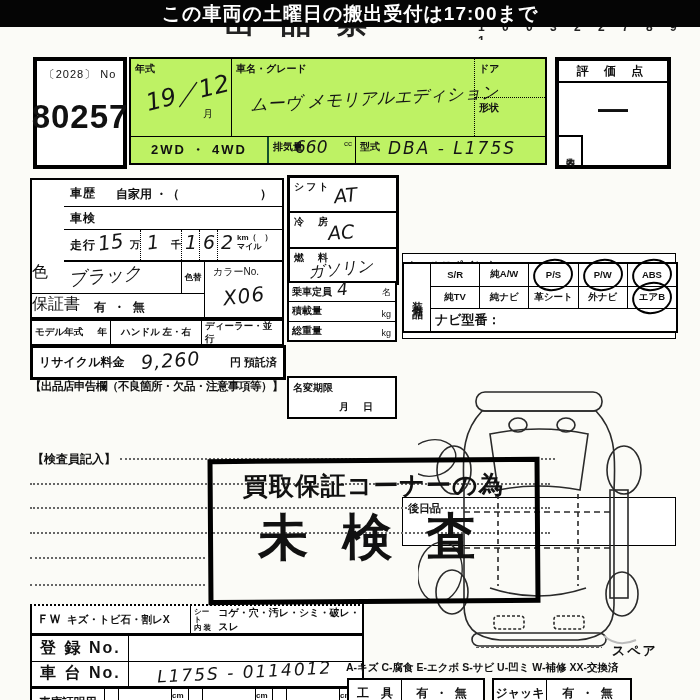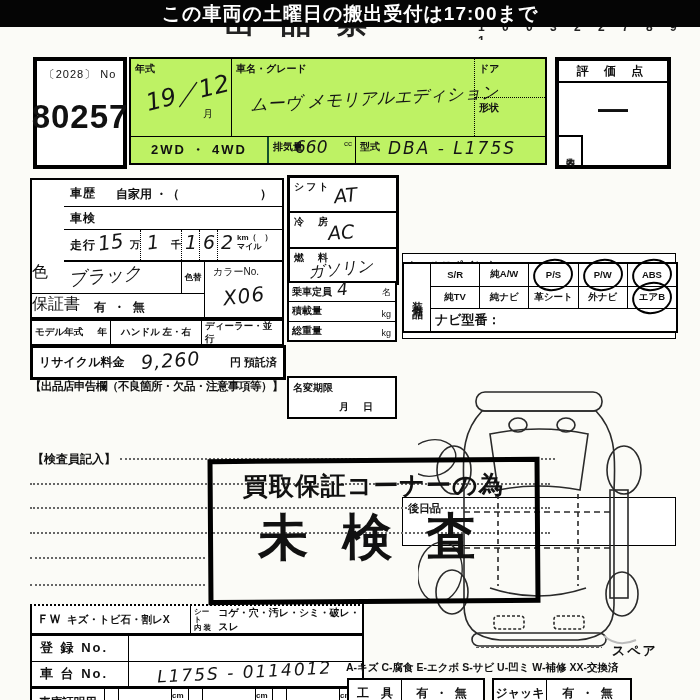--- a/index.html
+++ b/index.html
@@ -127,21 +127,21 @@
   .fw-c1{width:158px;border-right:1px solid #000;display:flex;align-items:center;}
   .fw-c1 .a{font-size:12px;font-weight:bold;margin:0 6px 0 5px;}
   .fw-c1 .b{font-size:10.5px;font-weight:bold;}
   .fw-c2{flex:1;display:flex;align-items:center;}
   .seat-lab{font-size:7.5px;font-weight:bold;line-height:8px;margin:0 4px 0 3px;}
   .fw-c2 .b{font-size:10px;font-weight:bold;}
   .regbox{left:30px;top:634px;width:330px;height:50px;background:#fff;border:2px solid #000;display:flex;flex-direction:column;}
   .regrow{flex:1;display:flex;border-bottom:1px solid #000;position:relative;}
   .regrow:last-child{border-bottom:none;}
   .reg-lab{width:88px;border-right:1px solid #000;display:flex;align-items:center;padding-left:8px;
-           font-size:13px;font-weight:bold;letter-spacing:2px;}
+           font-size:16px;font-weight:bold;letter-spacing:2px;}
   .reg-val{flex:1;position:relative;}
   .chassis-hw{position:absolute;left:28px;top:0px;font-size:17px;transform:rotate(-3deg);letter-spacing:2px;}
   .garage{left:30px;top:687px;width:330px;height:26px;background:#fff;border:2px solid #000;display:flex;font-size:8px;}
   .g-lab{width:72px;border-right:1px solid #000;display:flex;align-items:center;justify-content:center;
          font-size:11.5px;font-weight:bold;}
   .g-dim{width:13px;border-right:1px solid #000;writing-mode:vertical-rl;text-orientation:upright;
          display:flex;justify-content:center;font-weight:bold;}
   .g-sp{width:52px;border-right:1px solid #000;} .g-cm{width:16px;border-right:1px solid #000;font-weight:bold;padding-top:2px;}
   
   .legend{left:346px;top:661px;font-size:10.5px;font-weight:bold;white-space:nowrap;letter-spacing:0px;}

